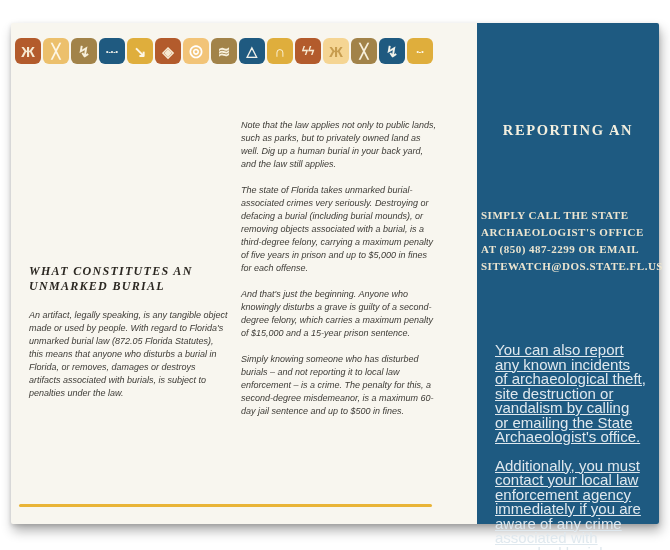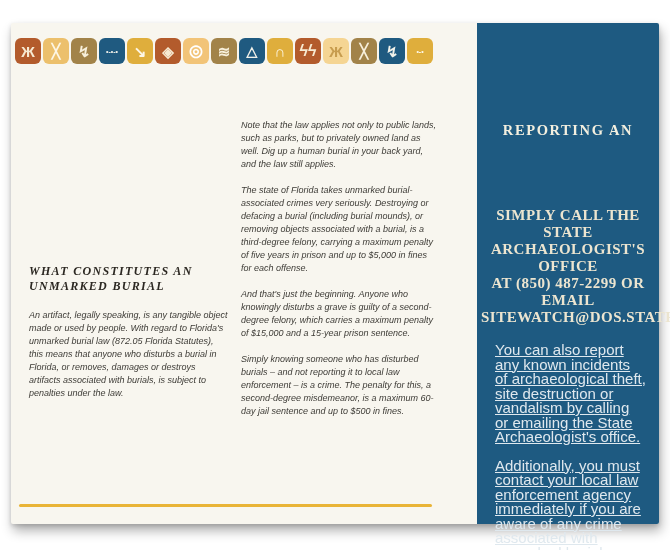--- a/index.html
+++ b/index.html
@@ -36,23 +36,23 @@
     position:absolute;right:0;top:0;width:182px;height:100%;
     background:#1e5a81;border-radius:0 2px 2px 0;color:#dde7ee;
   }
   .panel-heading{
     position:absolute;top:97px;left:6px;right:6px;margin:0;text-align:center;
     font-family:"Liberation Serif",serif;font-weight:700;
     font-size:14.5px;letter-spacing:1.6px;line-height:21px;color:#f3efdf;
   }
   .panel-heading span{display:block;}
   .contact{
-    position:absolute;top:184px;left:4px;right:4px;text-align:center;
+    position:absolute;top:184px;left:4px;right:4px;
     font-family:"Liberation Serif",serif;font-weight:700;
-    font-size:15px;letter-spacing:.5px;line-height:17px;color:#ece5d0;
+    font-size:11px;letter-spacing:.5px;line-height:17px;color:#ece5d0;
   }
   .contact span{display:block;}
   .panel-body{position:absolute;top:320px;left:18px;right:13px;font-size:15px;line-height:14.5px;color:#dfe8ee;text-decoration:underline;}
   .panel-body p{margin:0 0 14px 0;}
 </style>
 </head>
 <body>
 
 <div class="page">
 
@@ -81,21 +81,21 @@
       <div class="tile" style="background: rgb(162, 131, 73);">
         <span style="color: rgb(247, 239, 219); font-size: 15px;">≋</span>
       </div>
       <div class="tile" style="background: rgb(31, 90, 128);">
         <span style="color: rgb(242, 242, 234); font-size: 14px;">△</span>
       </div>
       <div class="tile" style="background: rgb(223, 174, 60);">
         <span style="color: rgb(253, 247, 230); font-size: 15px;">∩</span>
       </div>
       <div class="tile" style="background: rgb(179, 91, 44);">
-        <span style="color: rgb(247, 234, 210); font-size: 16px;">ϟϟ</span>
+        <span style="color: rgb(247, 234, 210); font-size: 12px;">ϟϟ</span>
       </div>
       <div class="tile" style="background: rgb(245, 213, 147);">
         <span style="color: rgb(199, 156, 78); font-size: 15px;">Ж</span>
       </div>
       <div class="tile" style="background: rgb(162, 131, 73);">
         <span style="color: rgb(247, 239, 219); font-size: 14px;">╳</span>
       </div>
       <div class="tile" style="background: rgb(31, 90, 128);">
         <span style="color: rgb(242, 242, 234); font-size: 15px;">↯</span>
       </div>

